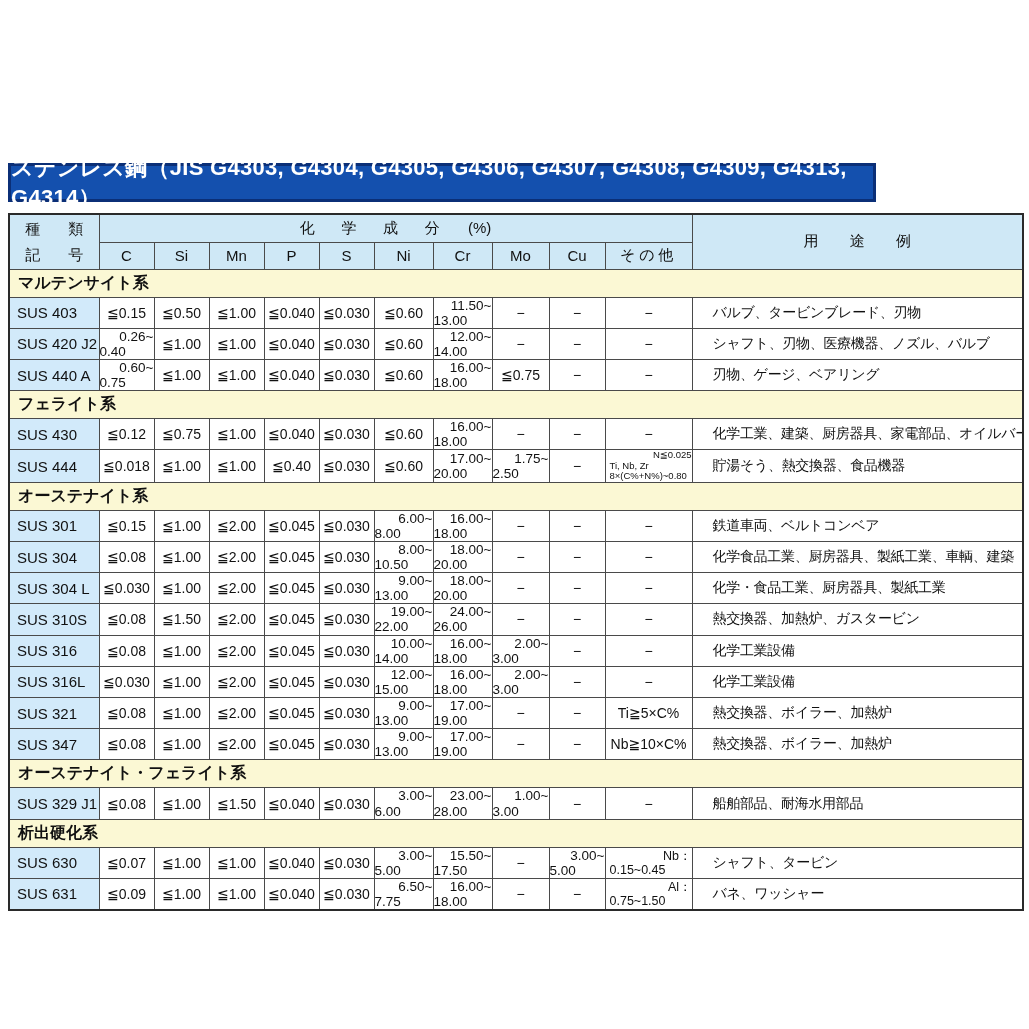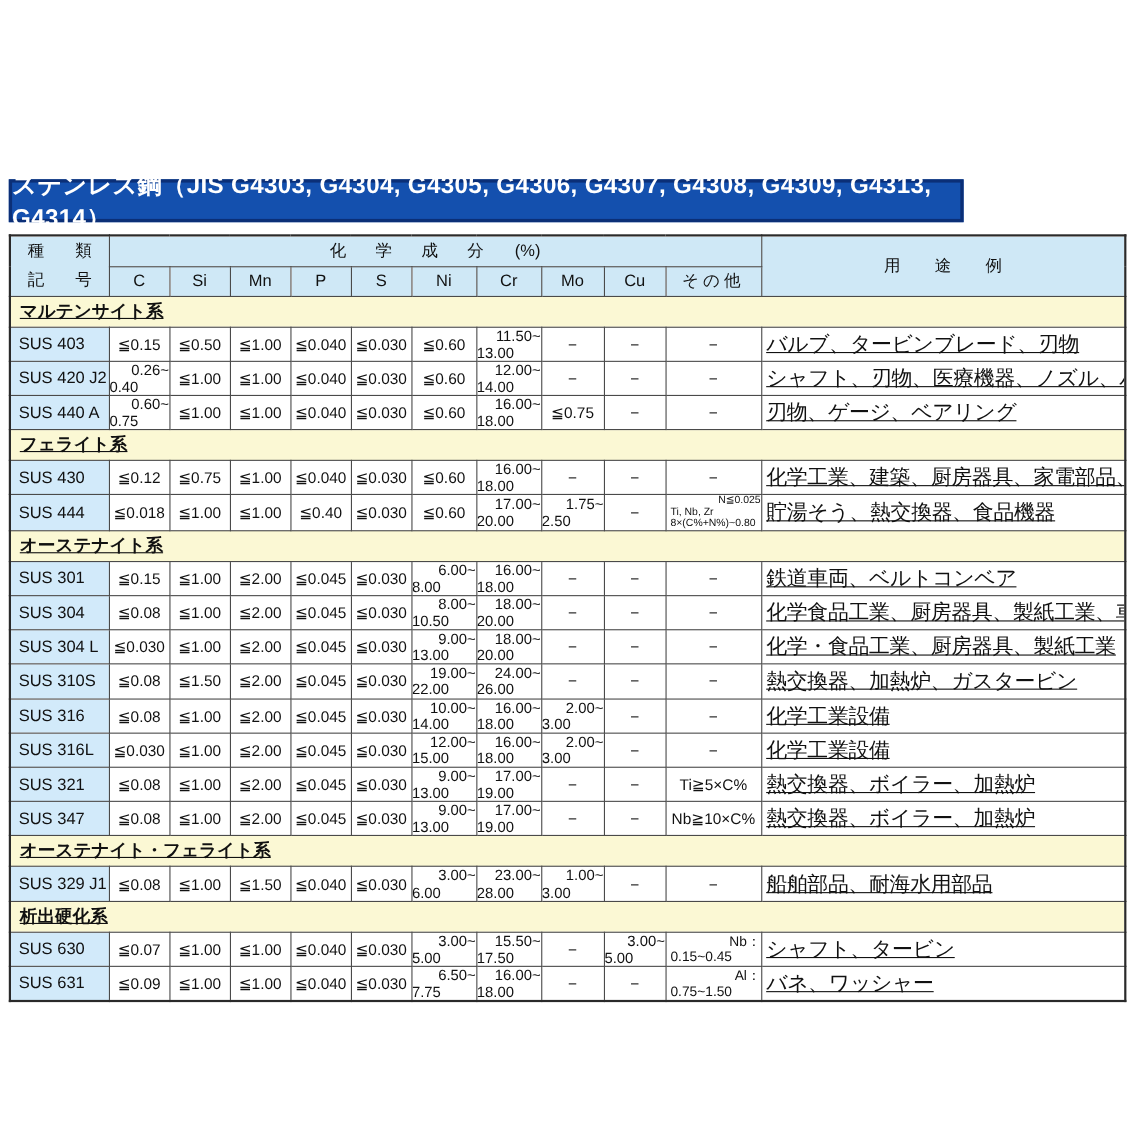--- a/index.html
+++ b/index.html
@@ -31,37 +31,37 @@
     padding:0; vertical-align:middle; overflow:hidden;
   }
   thead th { background:var(--header-blue,#cfe8f6); font-weight:normal; font-size:15px; text-align:center; }
   tr.h1 { height:28px; } tr.h2 { height:27px; }
   .th-type .tline { display:block; line-height:26px; word-spacing:1.6em; }
   .spread-chem { word-spacing:1.5em; }
   .chem-unit { margin-left:1.6em; }
   .spread-usage { word-spacing:1.8em; }
   tr.h2 th:nth-child(10) { letter-spacing:0.25em; }
 
-  tr.section-row { height:28px;text-decoration:underline; }
+  tr.section-row { height:28px; }
   tr.section-row td {
     background:var(--section-yellow,#fbf8d4);
     font-size:16px; font-weight:600; text-align:left; padding-left:8px;
   }
   tr.row { height:29px; }
   td.g {
     background:var(--grade-blue,#d2eafa);
     text-align:left; padding-left:7px; font-size:15px;
   }
   td.v { text-align:center; font-size:14px; }
   td.v .ln { display:block; line-height:1.12; font-size:13.5px; }
   td.v .ln:first-child { text-align:right; padding-left:3px; }
   td.v .ln + .ln { text-align:left; padding-right:4px; }
   td.other .ln, td.other .ln + .ln { text-align:left; padding-left:4px; padding-right:0; font-size:12.5px; }
   td.small-lines .ln, td.small-lines .ln + .ln { font-size:9.5px; line-height:1.1; }
-  td.u { text-align:left; padding-left:4px; font-size:19px; letter-spacing:-0.3px; white-space:nowrap;text-decoration:underline; }
+  td.u { text-align:left; padding-left:20px; font-size:14px; letter-spacing:-0.3px; white-space:nowrap; }
 </style>
 </head>
 <body>
 
 <div class="page">
 
   <div class="title-bar">
     <span class="title-text">ステンレス鋼（JIS G4303, G4304, G4305, G4306, G4307, G4308, G4309, G4313, G4314）</span>
   </div>
 

